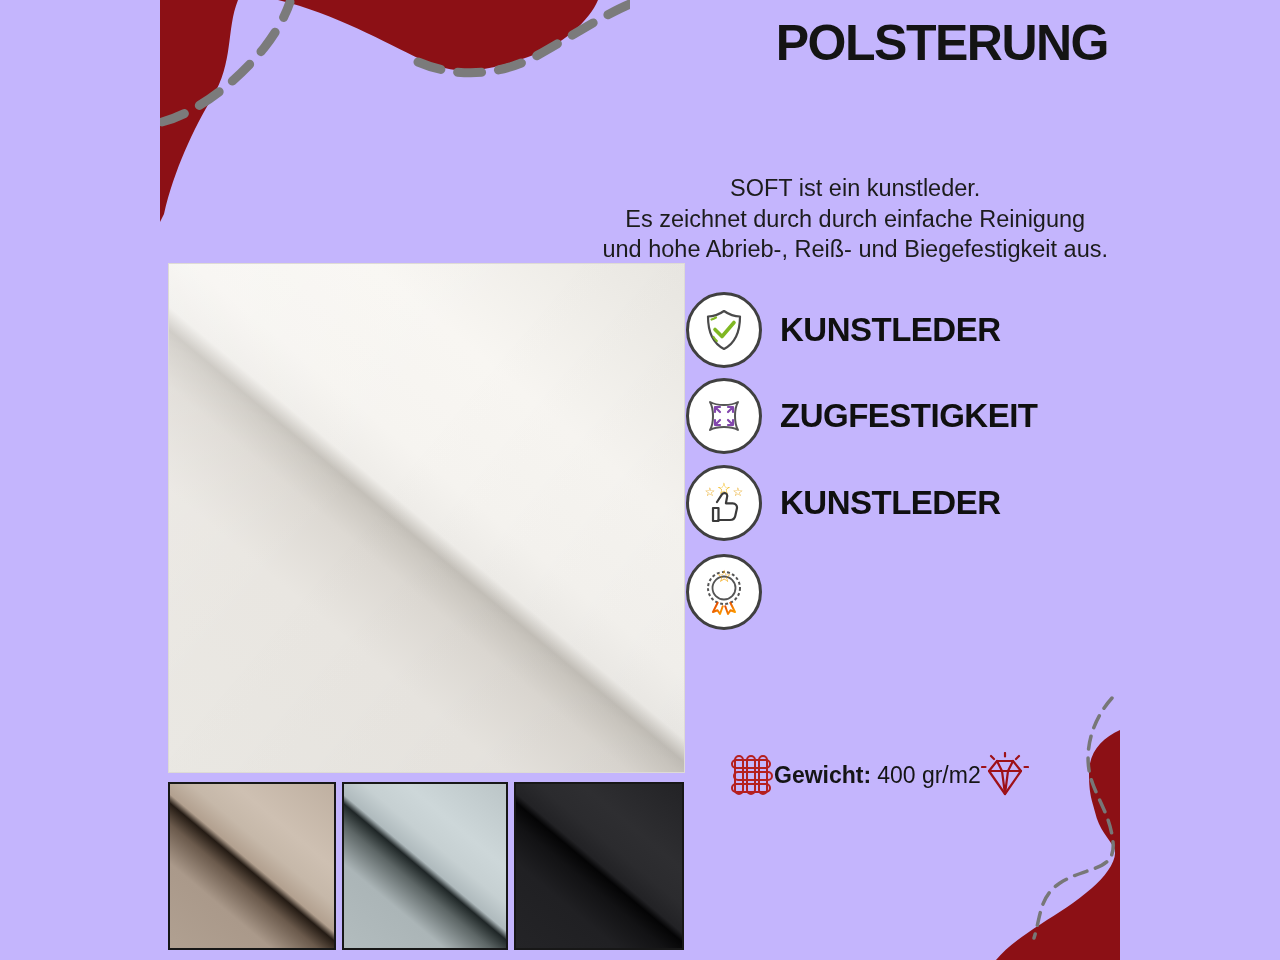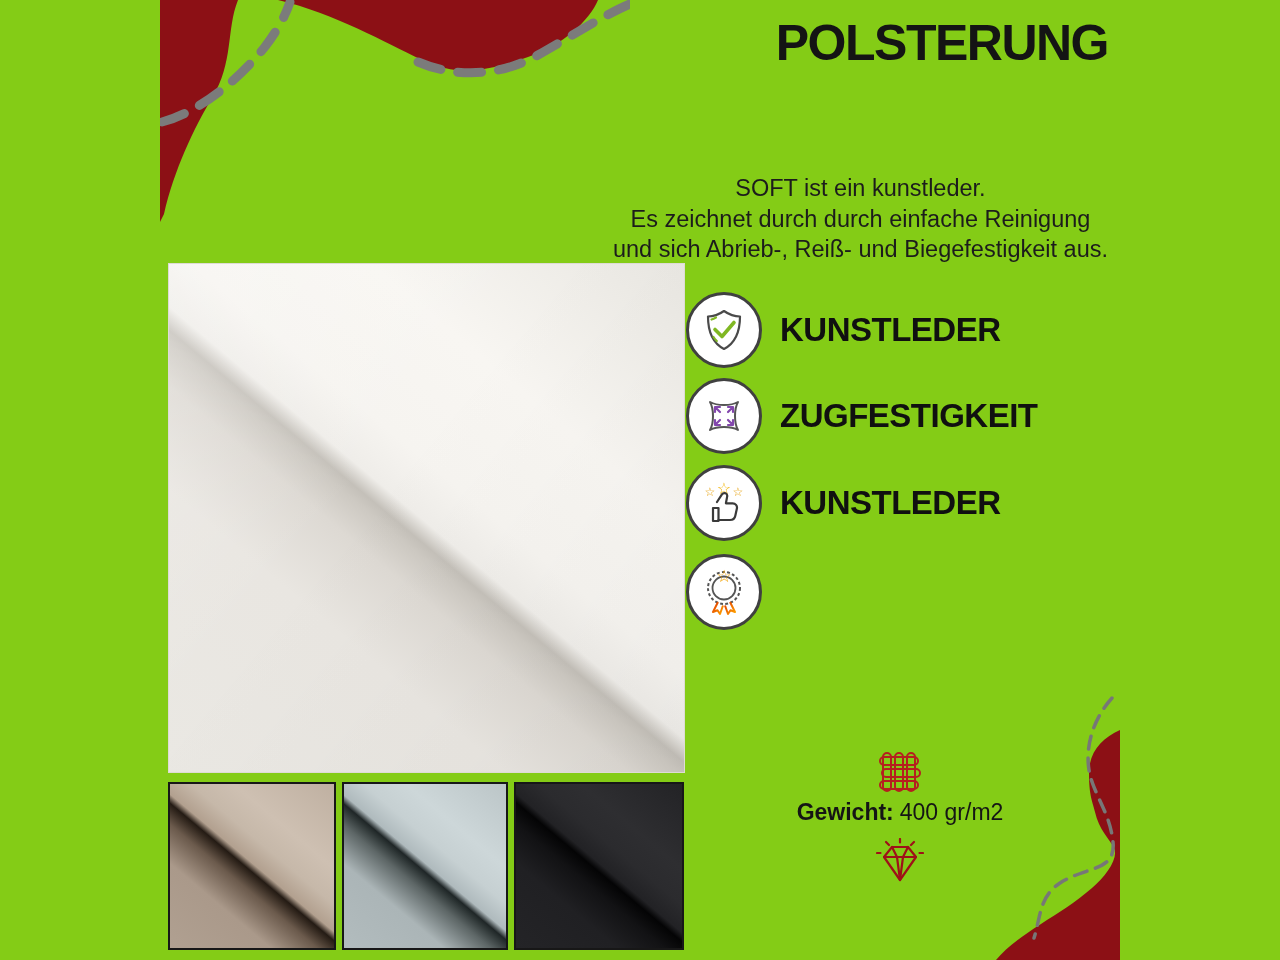--- a/index.html
+++ b/index.html
@@ -1,18 +1,18 @@
 <!DOCTYPE html>
 <html><head>
 <meta charset="utf-8">
 <style>
   * { margin:0; padding:0; box-sizing:border-box; }
   html,body { background:#ffffff; }
   .canvas {
-    position:relative; width:1280px; height:960px; background:#84cc16;
+    position:relative; width:1280px; height:960px; background:#c4b5fd;
     font-family:"Liberation Sans", sans-serif; overflow:hidden;
   }
   
   .decor { position:absolute; pointer-events:none; }
   .decor-tl { left:160px; top:0; }
   .decor-br { left:890px; top:690px; }
 
   
   .kicker {
     position:absolute; top:16px; right:172px;
@@ -73,21 +73,21 @@
     font-size:33px; font-weight:800; letter-spacing:-0.5px; color:#101010;
   }
   .medal-star {
     position:absolute; left:0; top:6px; width:100%; text-align:center;
     font-size:17px; color:#f0a000; line-height:28px;
   }
 
   
   .specs {
     position:absolute; left:730px; top:752px; width:340px;
-    display:flex; flex-direction:column; align-items:center;
+    display:flex; flex-direction:row; align-items:center;
   }
   .spec-icon { display:block; }
   .spec-line { font-size:23px; color:#151515; white-space:nowrap; }
   .spec-line .spec-label { font-weight:800; }
   .spec-line .spec-value { font-weight:400; margin-left:6px; }
   .spec-gap1 { height:7px; } .spec-gap2 { height:12px; }
   .spec-gap3 { height:9px; }
 </style>
 </head>
 <body>
@@ -106,21 +106,21 @@
              C229 168 216 186 202 198 C186 212 168 223 151 234 C132 246 116 258 106 270
              L230 270 Z" fill="#8c1015"></path>
     <path d="M222 8 C204 28 195 55 199 80 C203 104 220 122 223 152 C226 182 196 176 170 193
              C149 207 151 226 144 248" fill="none" stroke="#777777" stroke-width="3.5" stroke-linecap="round" stroke-dasharray="13 9"></path>
   </svg>
 
   <div class="kicker">POLSTERUNG</div>
   <div class="description">
     <div>SOFT ist ein kunstleder.</div>
     <div>Es zeichnet durch durch einfache Reinigung</div>
-    <div>und sich Abrieb-, Reiß- und Biegefestigkeit aus.</div>
+    <div>und hohe Abrieb-, Reiß- und Biegefestigkeit aus.</div>
   </div>
 
   <div class="main-photo"></div>
   <div class="swatch-row">
     <div class="swatch swatch-beige"></div>
     <div class="swatch swatch-gray"></div>
     <div class="swatch swatch-black"></div>
   </div>
 
   <div class="feature" style="top:378px">

